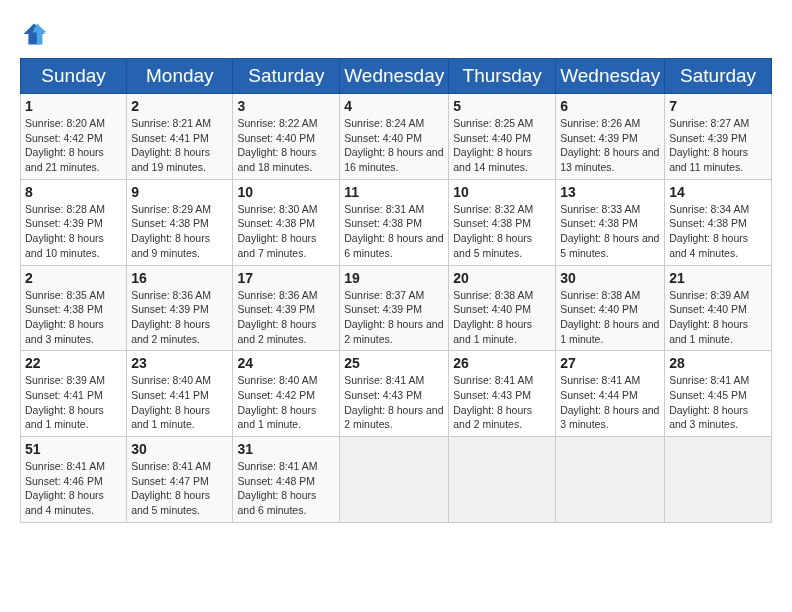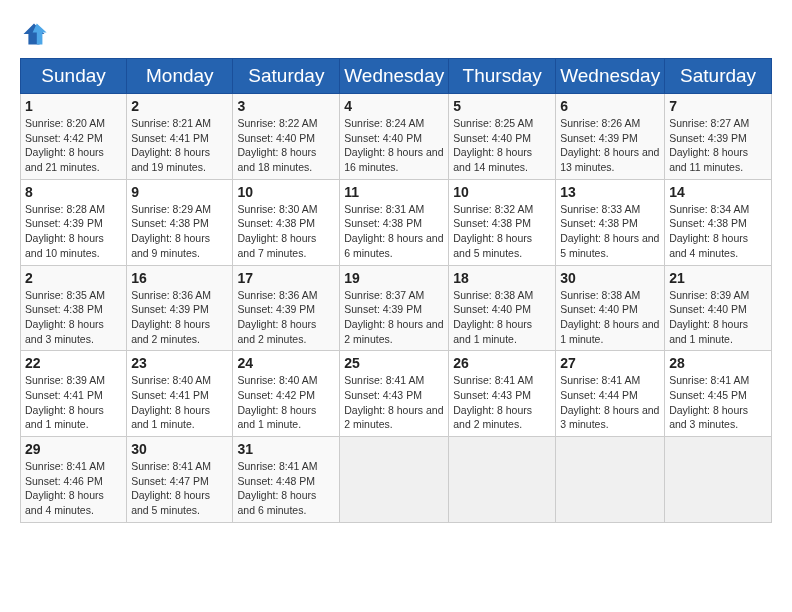--- a/index.html
+++ b/index.html
@@ -191,21 +191,21 @@
         </td>
         <td>
           <span class="day-num">17</span>
           <div class="day-info">Sunrise: 8:36 AM<br>Sunset: 4:39 PM<br>Daylight: 8 hours and 2 minutes.</div>
         </td>
         <td>
           <span class="day-num">19</span>
           <div class="day-info">Sunrise: 8:37 AM<br>Sunset: 4:39 PM<br>Daylight: 8 hours and 2 minutes.</div>
         </td>
         <td>
-          <span class="day-num">18</span>
+          <span class="day-num">20</span>
           <div class="day-info">Sunrise: 8:38 AM<br>Sunset: 4:40 PM<br>Daylight: 8 hours and 1 minute.</div>
         </td>
         <td>
           <span class="day-num">30</span>
           <div class="day-info">Sunrise: 8:38 AM<br>Sunset: 4:40 PM<br>Daylight: 8 hours and 1 minute.</div>
         </td>
         <td>
           <span class="day-num">21</span>
           <div class="day-info">Sunrise: 8:39 AM<br>Sunset: 4:40 PM<br>Daylight: 8 hours and 1 minute.</div>
         </td>
@@ -235,21 +235,21 @@
           <span class="day-num">27</span>
           <div class="day-info">Sunrise: 8:41 AM<br>Sunset: 4:44 PM<br>Daylight: 8 hours and 3 minutes.</div>
         </td>
         <td>
           <span class="day-num">28</span>
           <div class="day-info">Sunrise: 8:41 AM<br>Sunset: 4:45 PM<br>Daylight: 8 hours and 3 minutes.</div>
         </td>
       </tr>
       <tr>
         <td>
-          <span class="day-num">29</span>
+          <span class="day-num">51</span>
           <div class="day-info">Sunrise: 8:41 AM<br>Sunset: 4:46 PM<br>Daylight: 8 hours and 4 minutes.</div>
         </td>
         <td>
           <span class="day-num">30</span>
           <div class="day-info">Sunrise: 8:41 AM<br>Sunset: 4:47 PM<br>Daylight: 8 hours and 5 minutes.</div>
         </td>
         <td>
           <span class="day-num">31</span>
           <div class="day-info">Sunrise: 8:41 AM<br>Sunset: 4:48 PM<br>Daylight: 8 hours and 6 minutes.</div>
         </td>

